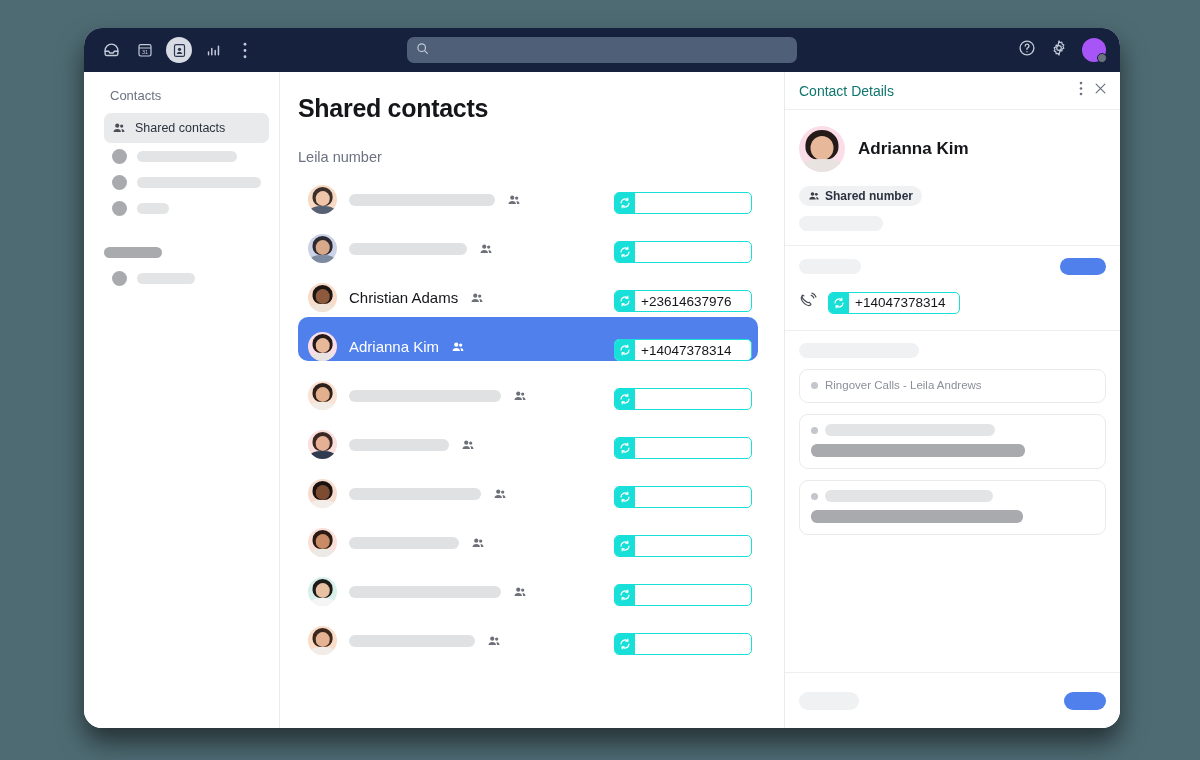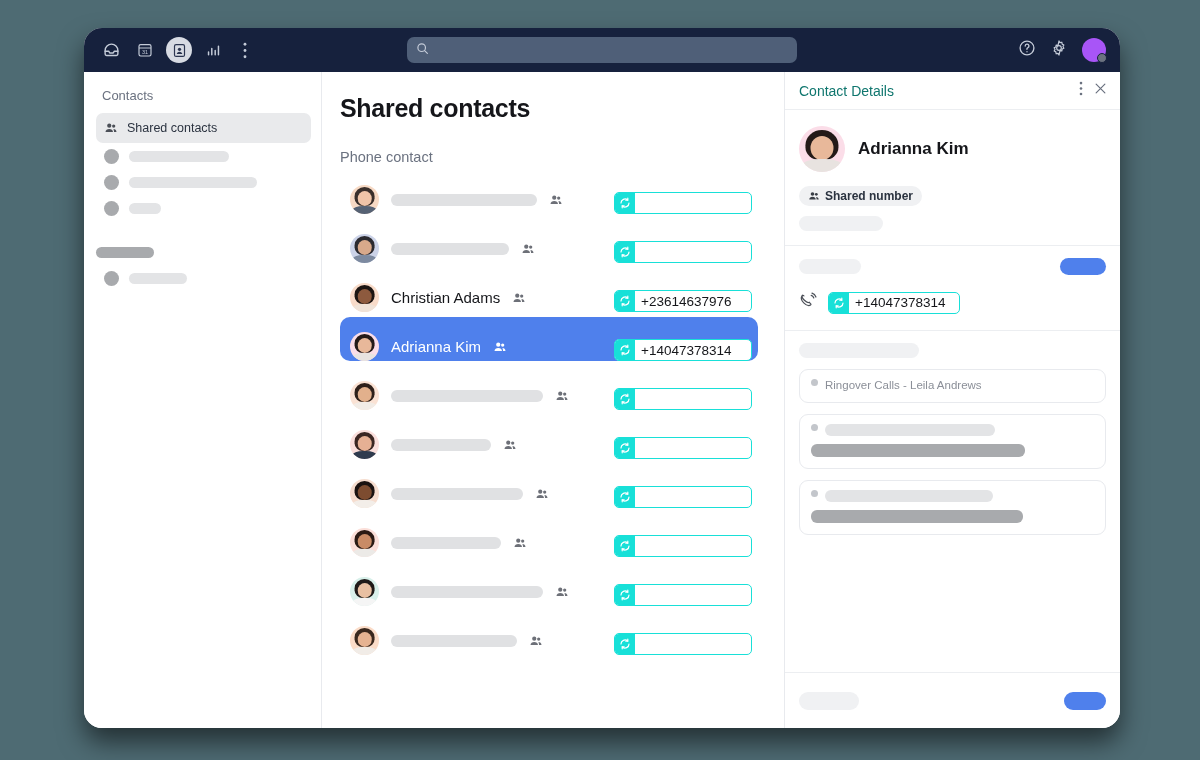--- a/index.html
+++ b/index.html
@@ -62,23 +62,23 @@
     content: ""; position: absolute; right: -1px; bottom: -1px;
     width: 8px; height: 8px; border-radius: 50%;
     background: #6b7280; border: 1.5px solid #16213d;
   }
 
   
   .body-row { flex: 1; display: flex; min-height: 0; }
 
   
   .sidebar {
-    width: 238px; flex: none; background: #fff;
+    width: 196px; flex: none; background: #fff;
     border-right: 1px solid #e8eaee;
-    padding: 16px 10px 0 12px;
+    padding: 16px 10px 0 20px;
   }
   .sb-title { font-size: 13px; color: #6b7280; padding: 0 6px 10px 6px; }
   .sb-item {
     display: flex; align-items: center; gap: 9px;
     height: 30px; border-radius: 7px; padding: 0 8px;
     font-size: 12.5px; color: #2b3340;
   }
   .sb-item.selected { background: #e9eaec; }
   .sb-skel-row { display: flex; align-items: center; gap: 10px; height: 26px; padding: 0 8px; }
   .sk-dot { width: 15px; height: 15px; border-radius: 50%; background: #a8aaad; flex: none; }
@@ -147,21 +147,21 @@
   .dp-skel { width: 62px; height: 15px; border-radius: 8px; background: #f0f1f3; }
   .btn-blue { margin-left: auto; width: 46px; height: 17px; border-radius: 9px; background: #4f80ec; border: none; }
   .dp-row { display: flex; align-items: center; gap: 10px; margin-top: 16px; }
 
   .det-feed { flex: 1; padding: 12px 14px 0 14px; overflow: hidden; }
   .feed-skel { width: 120px; height: 15px; border-radius: 8px; background: #f0f1f3; }
   .feed-card {
     border: 1px solid #e8eaee; border-radius: 9px;
     padding: 9px 11px 11px 11px; margin-top: 11px; background: #fff;
   }
-  .feed-src { display: flex; align-items: flex-start; gap: 7px; font-size: 11.5px; color: #8b8f98; }
+  .feed-src { display: flex; align-items: center; gap: 7px; font-size: 11.5px; color: #8b8f98; }
   .src-dot { width: 7px; height: 7px; border-radius: 50%; background: #c3c6cb; flex: none; }
   .feed-main { font-size: 13px; font-weight: bold; color: #15161a; margin-top: 5px; white-space: nowrap; overflow: hidden; }
   .fs-bar-lt { height: 12px; border-radius: 6px; background: #e3e4e6; flex: 1; }
   .fs-bar-dk { height: 13px; border-radius: 6px; background: #a8aaad; margin-top: 8px; }
 
   .det-foot {
     height: 56px; flex: none; border-top: 1px solid #eceef1;
     display: flex; align-items: center; padding: 0 14px;
   }
   .foot-skel { width: 60px; height: 18px; border-radius: 9px; background: #f0f1f3; }
@@ -285,21 +285,21 @@
         </div>
         <div class="sb-skel-row">
           <span class="sk-dot"></span>
           <span class="sk-bar" style="width:58px"></span>
         </div>
       </div>
 
       <div class="main">
         <div class="main-title">Shared contacts</div>
         <div class="col-head">
-          <div>Phone contact</div>
+          <div>Leila number</div>
         </div>
         <div id="contact-list">
             <div class="contact-row">
               <div class="row-left">
                 <div class="row-avatar" style="background: rgb(247, 217, 196);">
                   <div class="ph">
                     <div class="hair" style="background:#3a2f2b"></div>
                     <div class="face" style="background:#f0c4a8"></div>
                     <div class="body" style="background:#566274"></div>
                   </div>

